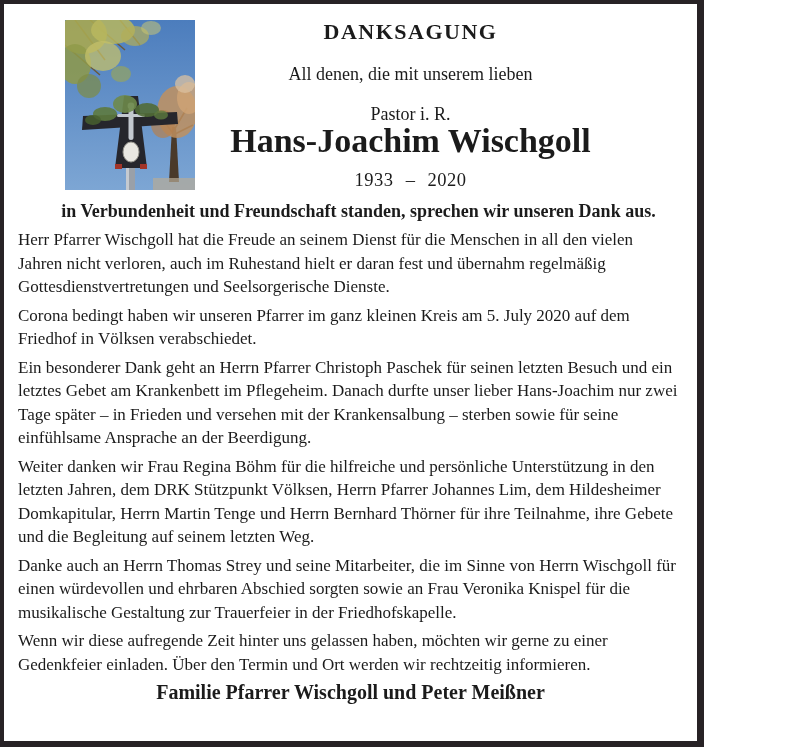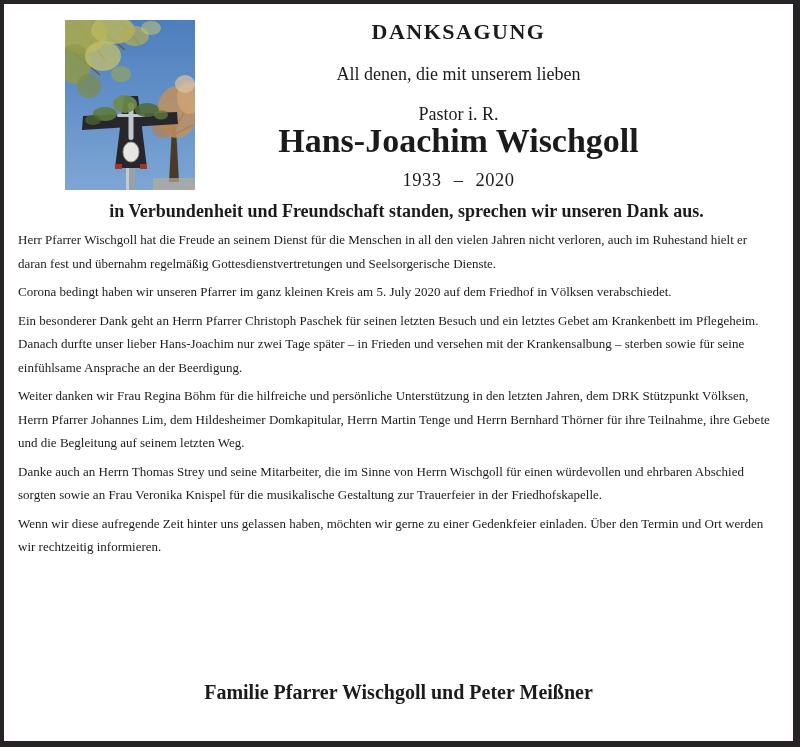--- a/index.html
+++ b/index.html
@@ -1,19 +1,19 @@
 <!DOCTYPE html>
 <html lang="de"><head>
 <meta charset="utf-8">
 <style>
   html,body{margin:0;padding:0;background:#ffffff;}
   body{font-family:"Liberation Serif","DejaVu Serif",serif;color:#1b1b1b;}
   .notice{
     position:relative;
-    width:800px;height:747px;
+    width:704px;height:747px;
     box-sizing:border-box;
     background:#ffffff;
     border-style:solid;border-color:#272225;
     border-width:4px 7px 6px 4px;
     overflow:hidden;
   }
   
   .photo{
     position:absolute;left:61px;top:16px;width:130px;height:170px;
     overflow:hidden;
@@ -23,21 +23,21 @@
   .hline{position:absolute;left:0;width:100%;text-align:center;transform:translateX(60px);white-space:nowrap;}
   .h-title{top:15px;font-size:22px;font-weight:bold;letter-spacing:1.5px;}
   .h-salutation{top:60px;font-size:18px;}
   .h-role{top:100px;font-size:18px;}
   .h-name{top:118px;font-size:34px;font-weight:bold;}
   .h-years{top:166px;font-size:18.5px;word-spacing:7px;letter-spacing:.5px;}
   .h-intro{position:absolute;left:0;top:197px;width:100%;text-align:center;transform:translateX(8px);font-size:18px;white-space:nowrap;font-weight:bold;}
   
   .body-text{
     position:absolute;left:14px;right:17px;top:224px;
-    font-size:13px;line-height:23.5px;text-align:left;
+    font-size:17px;line-height:23.5px;text-align:left;
   }
   .body-text p{margin:0 0 5px 0;}
   
   .signature{position:absolute;left:0;top:677px;width:100%;text-align:center;font-size:20px;font-weight:bold;}
   .place-date{position:absolute;left:0;top:710px;width:100%;text-align:center;font-size:18px;margin-top:24px;}
 </style>
 </head>
 <body>
 
 <div class="notice">

